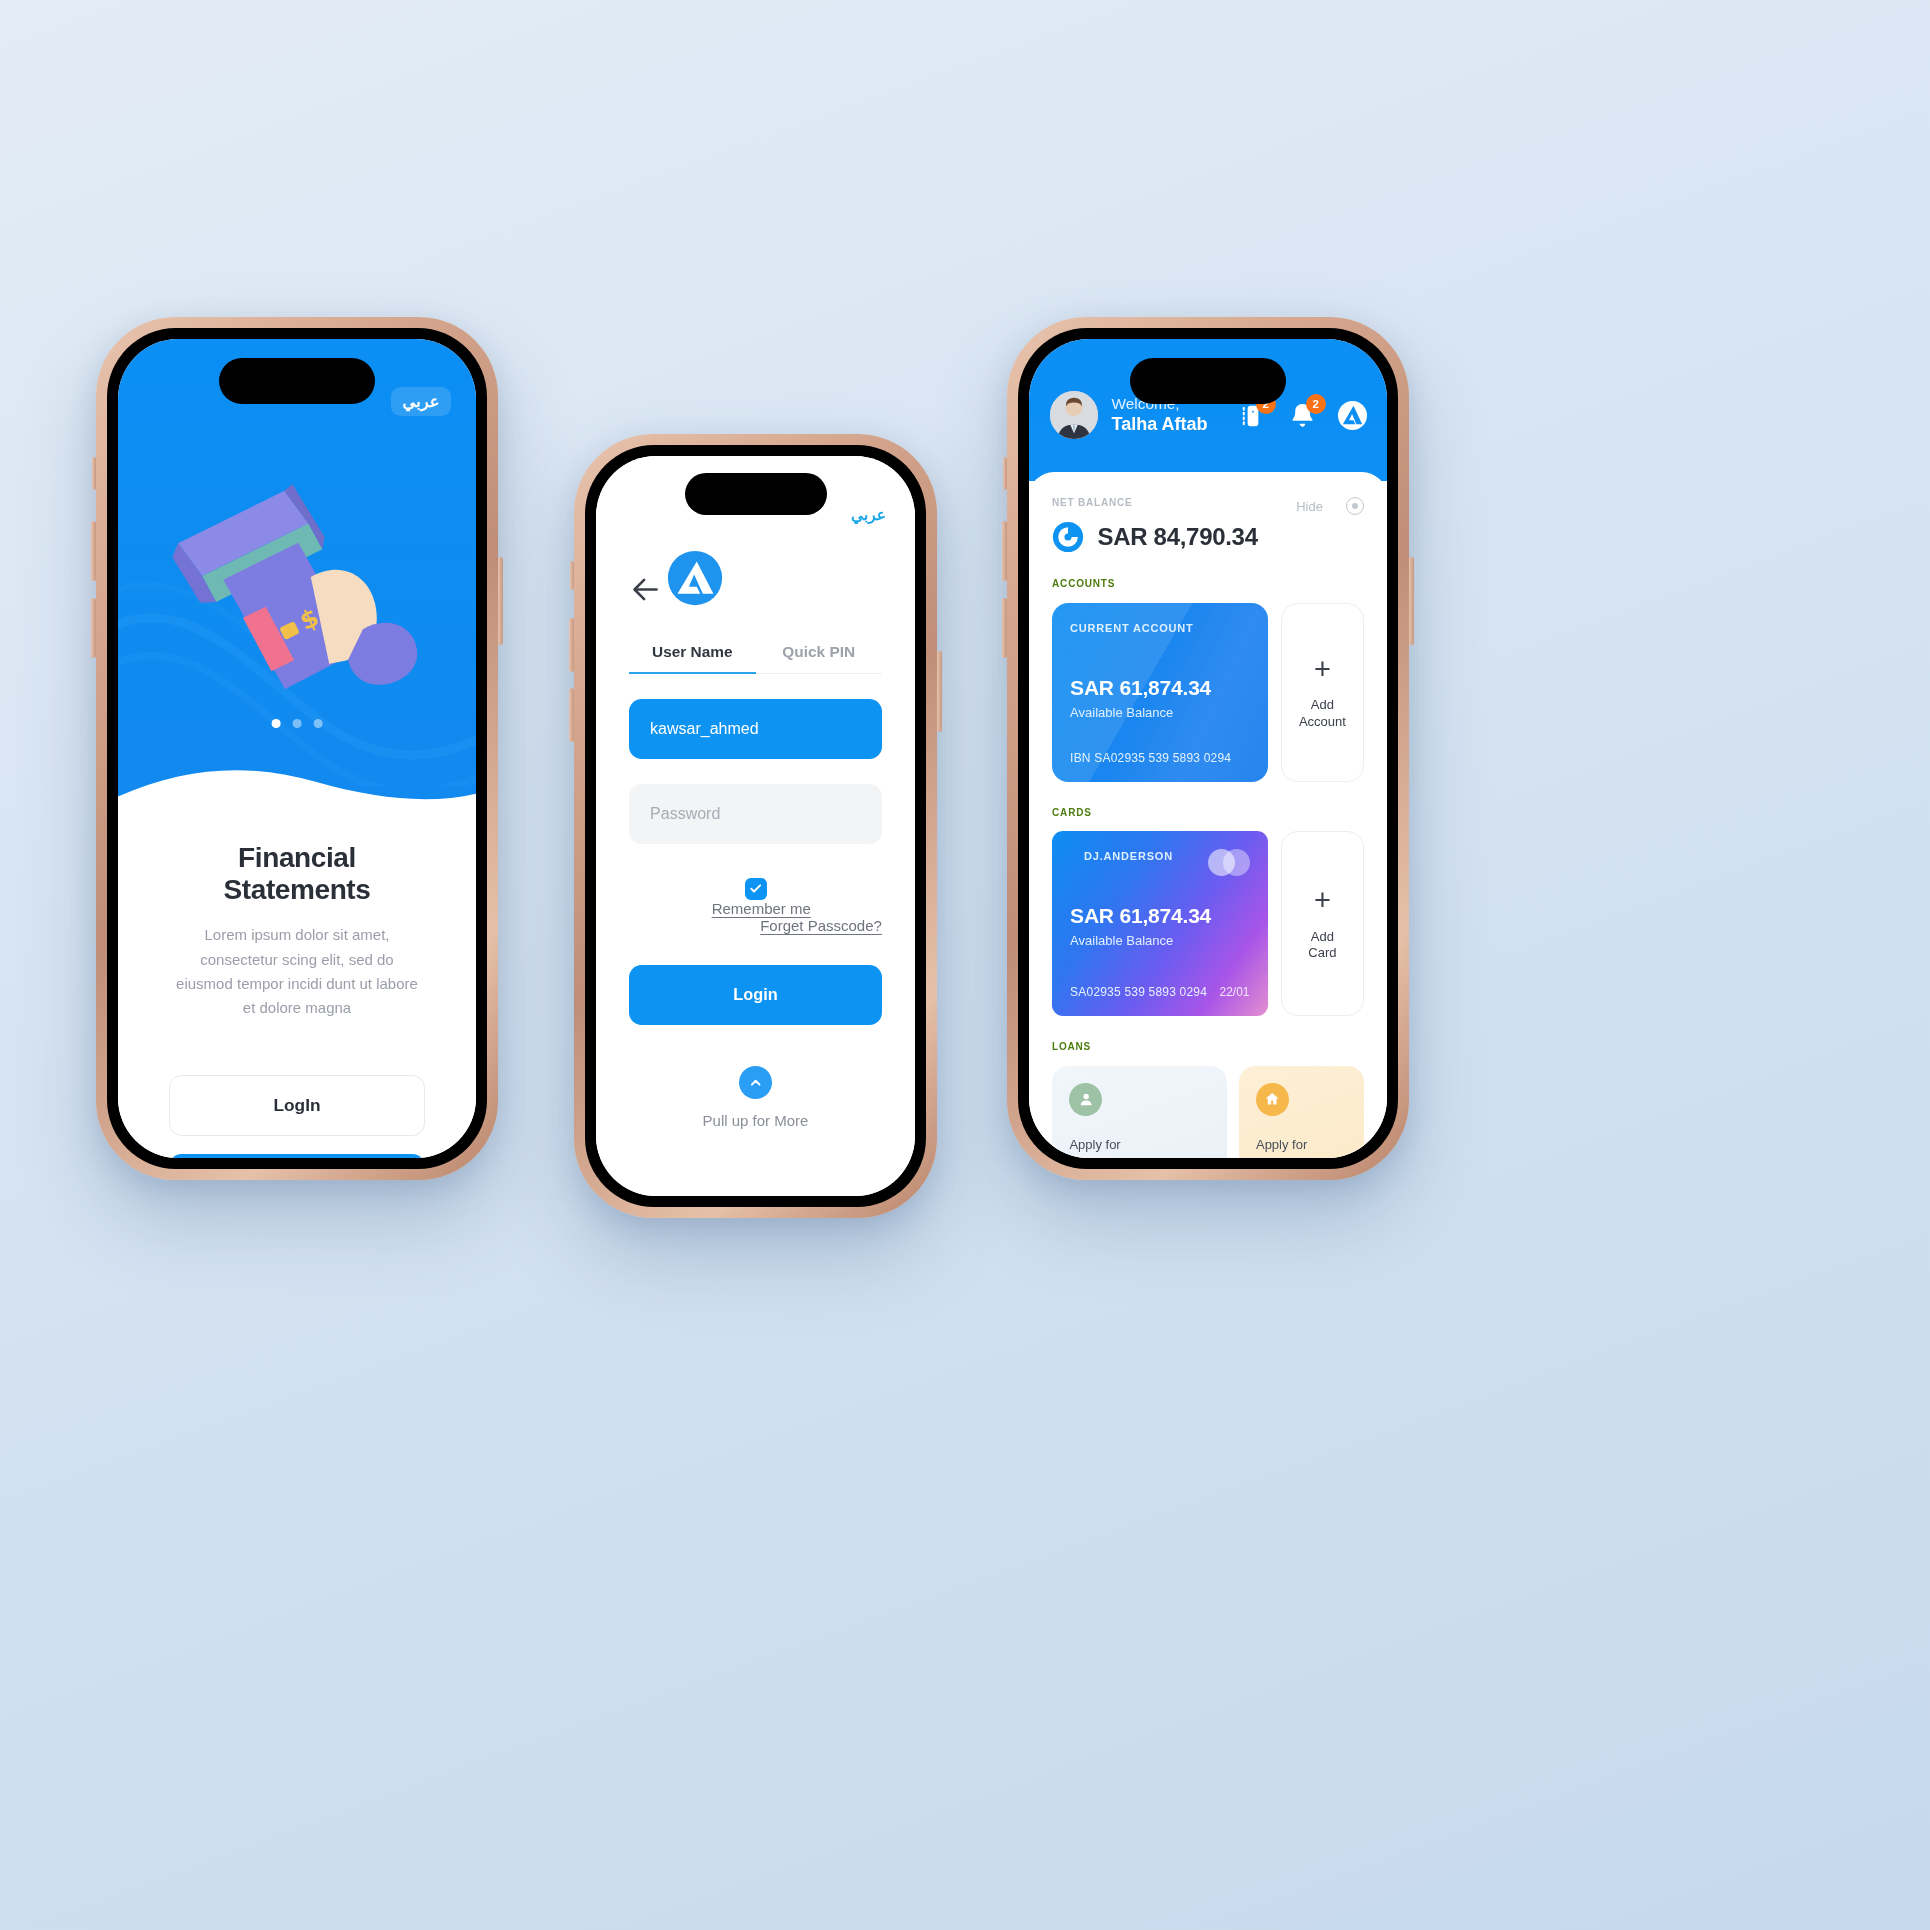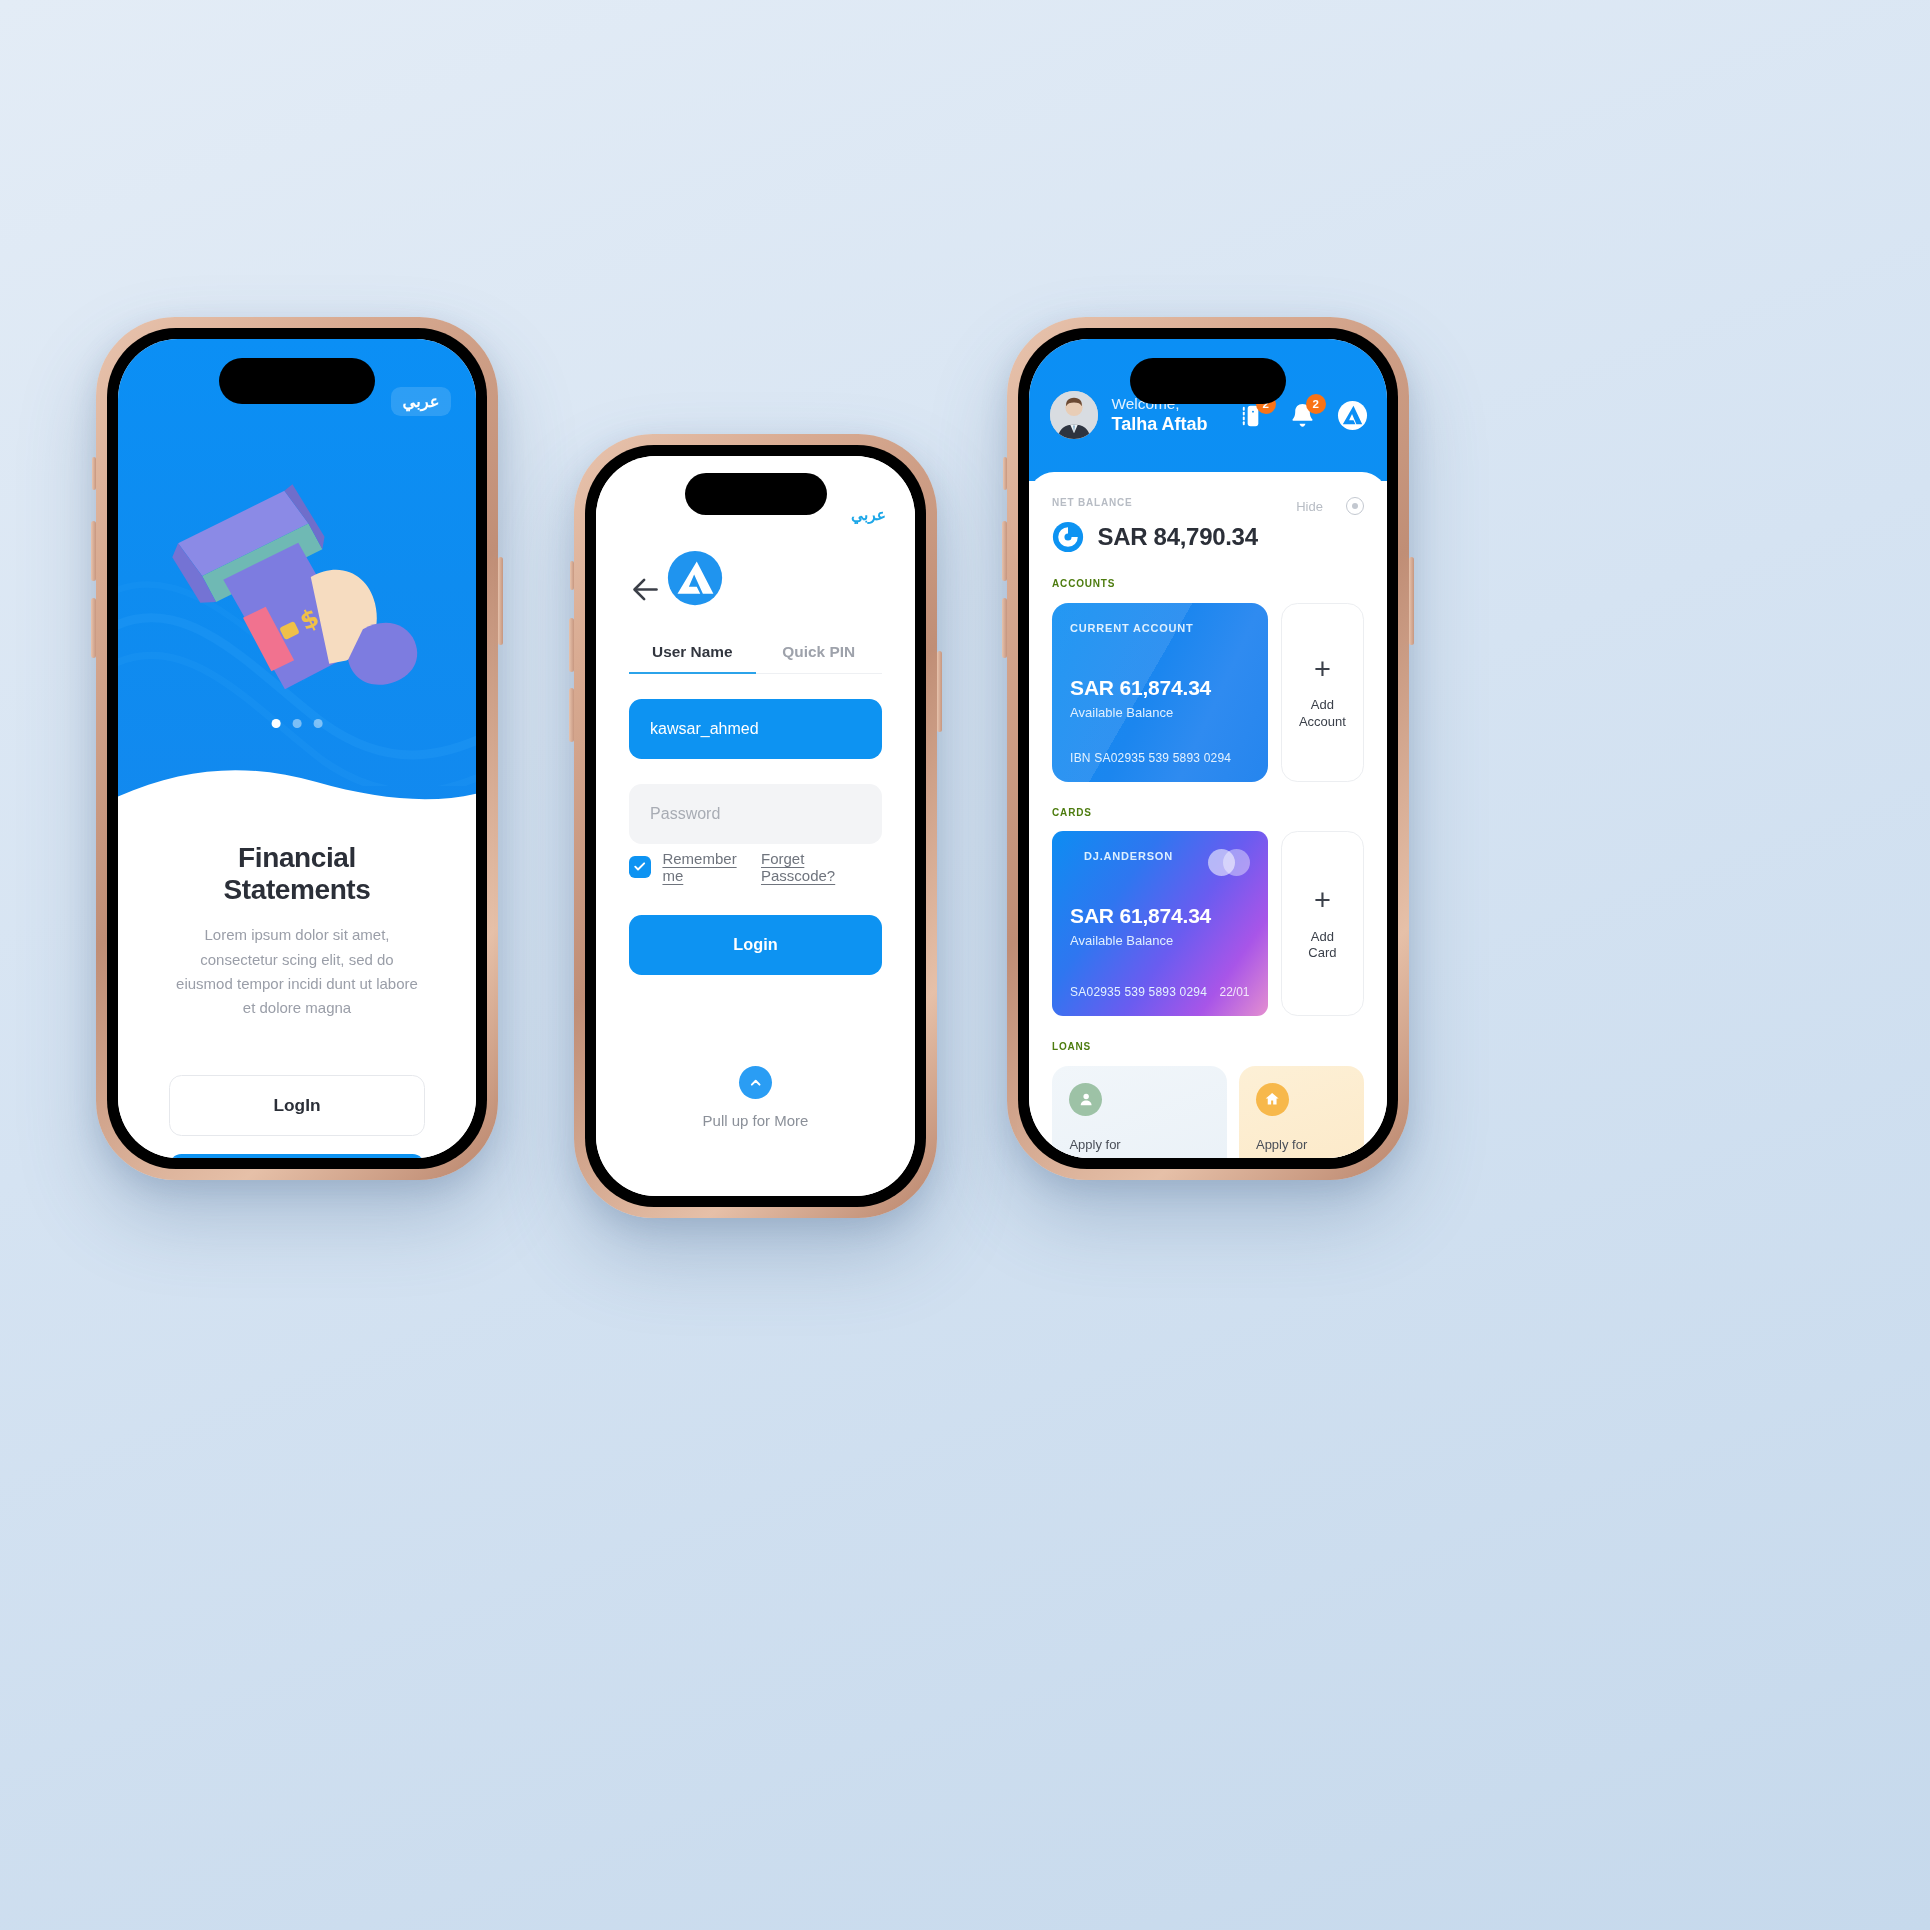--- a/index.html
+++ b/index.html
@@ -99,21 +99,21 @@
   .p2-arabic { position: absolute; top: 50px; right: 29px; font-size: 15.4px; font-weight: 700; color: #1da7e8; direction: rtl; }
   .tabs { margin-top: 33px; display: flex; }
   .tab { flex: 1; text-align: center; padding-bottom: 10.6px; font-size: 15.4px; font-weight: 700; color: #9ea2ab; border-bottom: 1.9px solid #eef0f3; }
   .tab.active { color: #32363f; border-bottom: 2.9px solid #2ba3ea; }
   .field {
     margin-top: 25px; height: 60px; border-radius: 12.5px;
     display: flex; align-items: center; padding: 0 21px; font-size: 16px;
   }
   .field.filled { background: #0d93f2; color: #ffffff; font-weight: 500; }
   .field.empty { background: #f3f4f6; color: #a8acb4; }
-  .row-opts { margin-top: 6px; display: flex; align-items: center; }
+  .row-opts { margin-top: 34px; display: flex; align-items: center; flex-direction: column; }
   .cbx { width: 22px; height: 22px; border-radius: 5.8px; background: #0d93f2; display: flex; align-items: center; justify-content: center; }
   .cbx svg { width: 13.4px; height: 13.4px; }
   .opt-label { margin-left: 11.5px; font-size: 15px; color: #6f747d; text-decoration: underline; text-underline-offset: 2.9px; }
   .opt-right { margin-left: auto; font-size: 15px; color: #6f747d; text-decoration: underline; text-underline-offset: 2.9px; }
   .btn-login { margin-top: 31px; height: 60px; border-radius: 12.5px; background: #0d93f2; color: #fff; font-size: 16.3px; font-weight: 700; display: flex; align-items: center; justify-content: center; }
   .pullup { position: absolute; left: 0; right: 0; bottom: 67px; text-align: center; }
   .pullup-circle { width: 33px; height: 33px; border-radius: 50%; background: #2a9df4; margin: 0 auto 12.5px; display: flex; align-items: center; justify-content: center; }
   .pullup-circle svg { width: 15.4px; height: 15.4px; }
   .pullup-label { font-size: 15px; color: #8b9099; }
 

